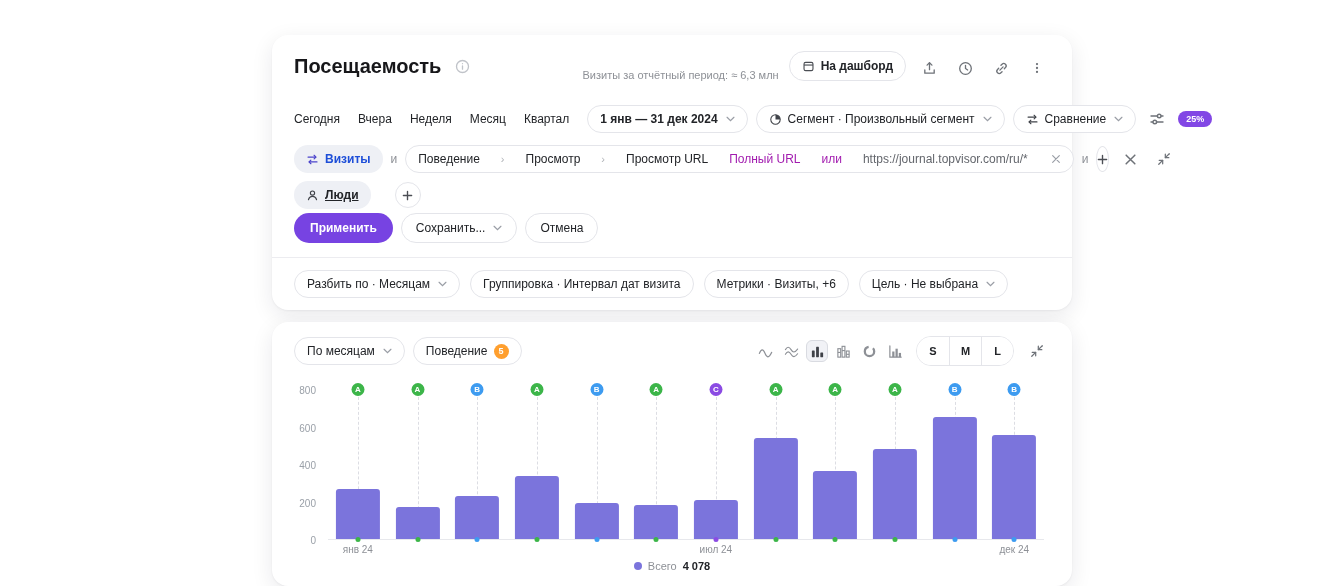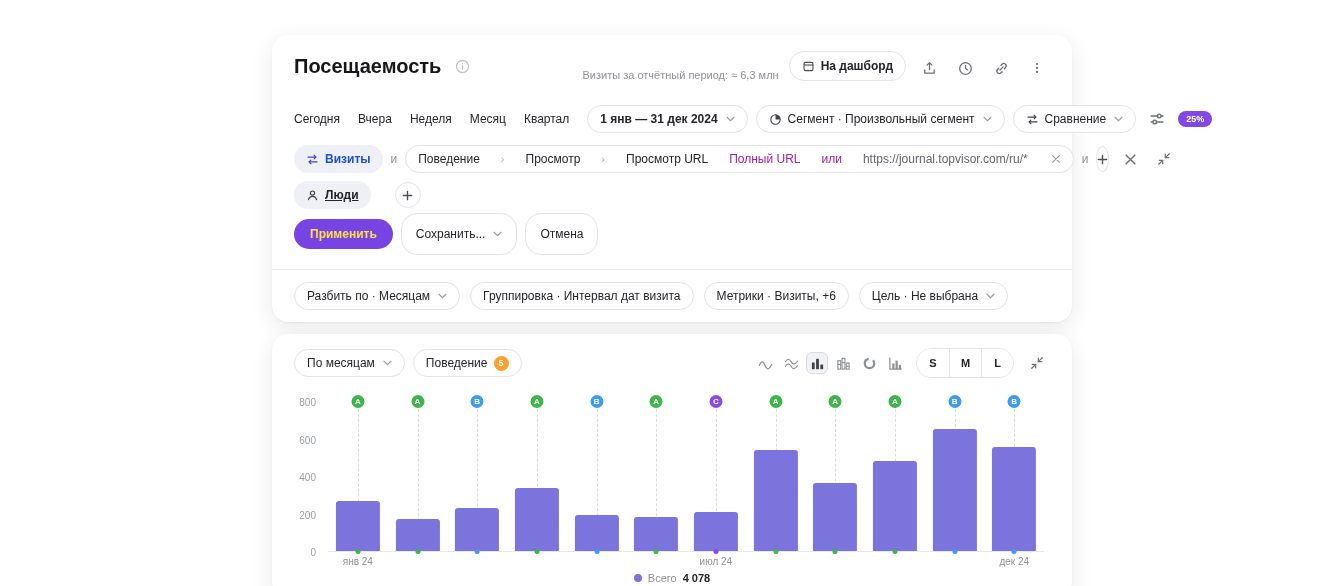--- a/index.html
+++ b/index.html
@@ -49,22 +49,22 @@
   .x-in-pill { color:#9a9ea6; margin-left:2px; cursor:pointer; display:inline-flex; }
   .plus-btn { width:26px; height:26px; border:1px solid #e4e5ea; border-radius:50%;
               display:inline-flex; align-items:center; justify-content:center; color:#4b4e54;
               background:#fff; cursor:pointer; }
   .people-row { gap:24px; margin-bottom:4px;text-decoration:underline; }
   .people-pill { font-weight:700; }
 
   
   .actions-row { gap:8px; margin-bottom:14px; }
   .btn-primary { height:30px; padding:0 16px; border:none; border-radius:16px;
-                 background:#7743e2; color:#fde047; font-size:12px; font-weight:700; cursor:pointer; }
-  .btn { height:42px; padding:0 14px; border:1px solid #e4e5ea; border-radius:16px;
+                 background:#7743e2; color:#ffffff; font-size:12px; font-weight:700; cursor:pointer; }
+  .btn { height:30px; padding:0 14px; border:1px solid #e4e5ea; border-radius:16px;
          background:#fff; font-size:12px; color:#222428; cursor:pointer;
          display:inline-flex; align-items:center; gap:6px; }
 
   .divider { border:none; border-top:1px solid #ececf0; margin:0 -22px 12px; }
   .settings-row { gap:10px; }
 
   
   .chart-controls { gap:8px; margin-bottom:4px; }
   .notes-badge { width:15px; height:15px; border-radius:50%; background:#ff9f2e; color:#fff;
                  font-size:9px; font-weight:700; display:inline-flex; align-items:center;

